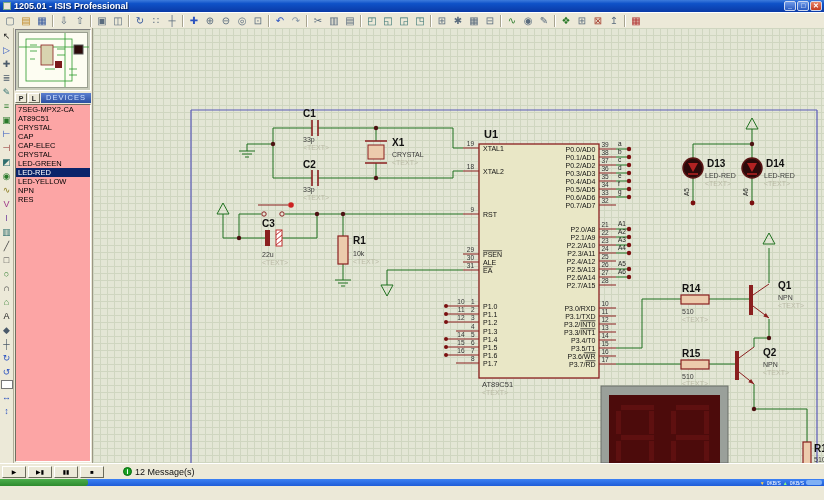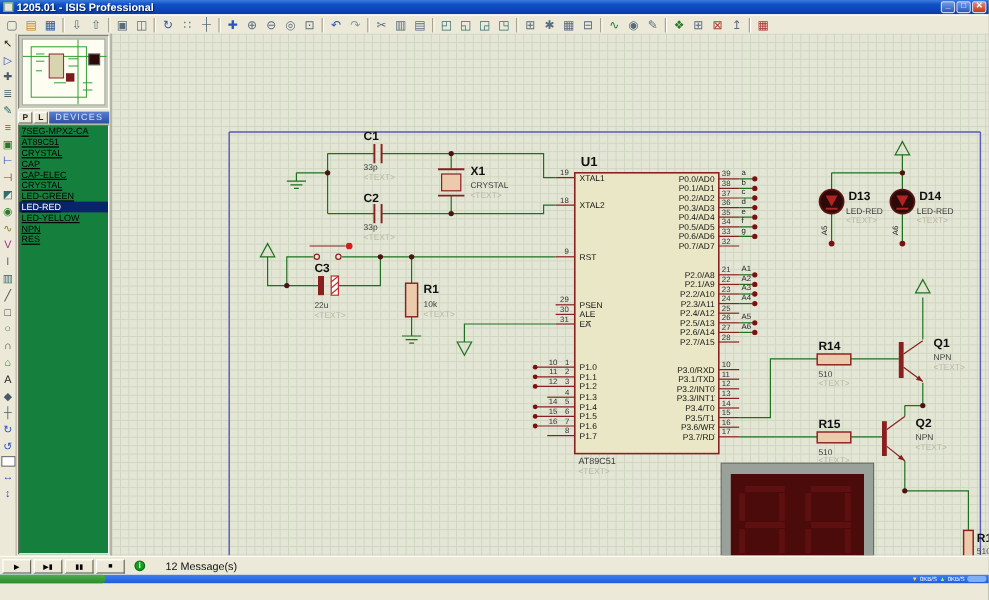--- a/index.html
+++ b/index.html
@@ -33,22 +33,22 @@
   .ls-input { width:12px; height:9px; background:#fff; border:1px solid #777; margin:1px 0; }
 
   .side { width:78px; background:#ece9d8; display:flex; flex-direction:column; }
   .overview { height:62px; margin:1px; border:1px solid; border-color:#808080 #fff #fff #808080; background:#c9cdbb; padding:2px; }
   .ov-inner { width:100%; height:100%; background:#fdfdf2; border:1px solid #9aa090; position:relative; }
   .pl-row { height:12px; display:flex; align-items:center; padding:0 1px; gap:1px; }
   .pl-btn { width:12px; height:10px; background:#ece9d8; border:1px solid; border-color:#fff #707060 #707060 #fff;
     font-size:7px; font-weight:bold; text-align:center; line-height:9px; color:#222; }
   .dev-header { flex:1; height:10px; background:linear-gradient(#5b7fd0,#2c4fa0); color:#cfe0ff;
     font-size:7.5px; text-align:center; line-height:10px; letter-spacing:1px; }
-  .devices-list { flex:1; margin:0 1px 1px 1px; background:#15803d; border:1px solid; border-color:#707060 #fff #fff #707060;
-    font-size:7.5px; color:#000; overflow:hidden;text-decoration:underline; }
+  .devices-list { flex:1; margin:0 1px 1px 1px; background:#fca5a5; border:1px solid; border-color:#707060 #fff #fff #707060;
+    font-size:7.5px; color:#000; overflow:hidden; }
   .dev-item { height:9px; line-height:9px; padding-left:2px; white-space:nowrap; }
   .dev-item.selected { background:#0a246a; color:#fff; }
 
   .canvas { position:absolute; left:92px; top:0; right:0; bottom:0; overflow:hidden;
     background-color:#e3e6d5;
     background-image:linear-gradient(#cfd6c0 1px, transparent 1px), linear-gradient(90deg,#cfd6c0 1px, transparent 1px);
     background-size:7px 7px; border-left:1px solid #9a9684; }
   .canvas svg { position:absolute; left:0; top:0; }
 
   
@@ -61,21 +61,21 @@
   .ph  { font:7px "Liberation Sans",sans-serif; fill:#b9b9a5; }
   .pnum{ font:6.5px "Liberation Sans",sans-serif; fill:#333; }
   .pname{ font:7px "Liberation Sans",sans-serif; fill:#111; }
   .netl{ font:6.5px "Liberation Sans",sans-serif; fill:#222; }
   .ov  { text-decoration:overline; }
 
   
   .statusbar { height:16px; background:#ece9d8; border-top:1px solid #fff; display:flex; align-items:center; font-size:9px; color:#111; padding:0 2px; }
   .sim-btn { width:24px; height:12px; background:#ece9d8; border:1px solid; border-color:#fff #6a6a5a #6a6a5a #fff;
     font-size:6px; display:flex; align-items:center; justify-content:center; margin-right:2px; color:#000; }
-  .msg-area { display:flex; align-items:center; gap:17px; margin:0 6px; white-space:nowrap; }
+  .msg-area { display:flex; align-items:center; gap:3px; margin:0 17px; white-space:nowrap; }
   .msg-icon { width:9px; height:9px; border-radius:50%; background:#17a020; border:1px solid #0a6a12;
     color:#fff; font-size:7px; line-height:8px; text-align:center; font-weight:bold; }
   .sheet-panel { flex:1; height:12px; border:1px solid; border-color:#6a6a5a #fff #fff #6a6a5a;
     line-height:11px; padding-left:4px; margin-left:4px; white-space:nowrap; }
 
   
   .taskbar { height:7px; display:flex; background:linear-gradient(#3c81f3,#1f5dd8); }
   .start-frag { width:88px; background:linear-gradient(#4cae4c,#2e8b2e); border-radius:0 3px 3px 0; }
   .tray { margin-left:auto; display:flex; align-items:center; gap:2px; font-size:5px; color:#fff; padding-right:2px; }
   .arrow-down { color:#ffd24c; font-size:5px; }

